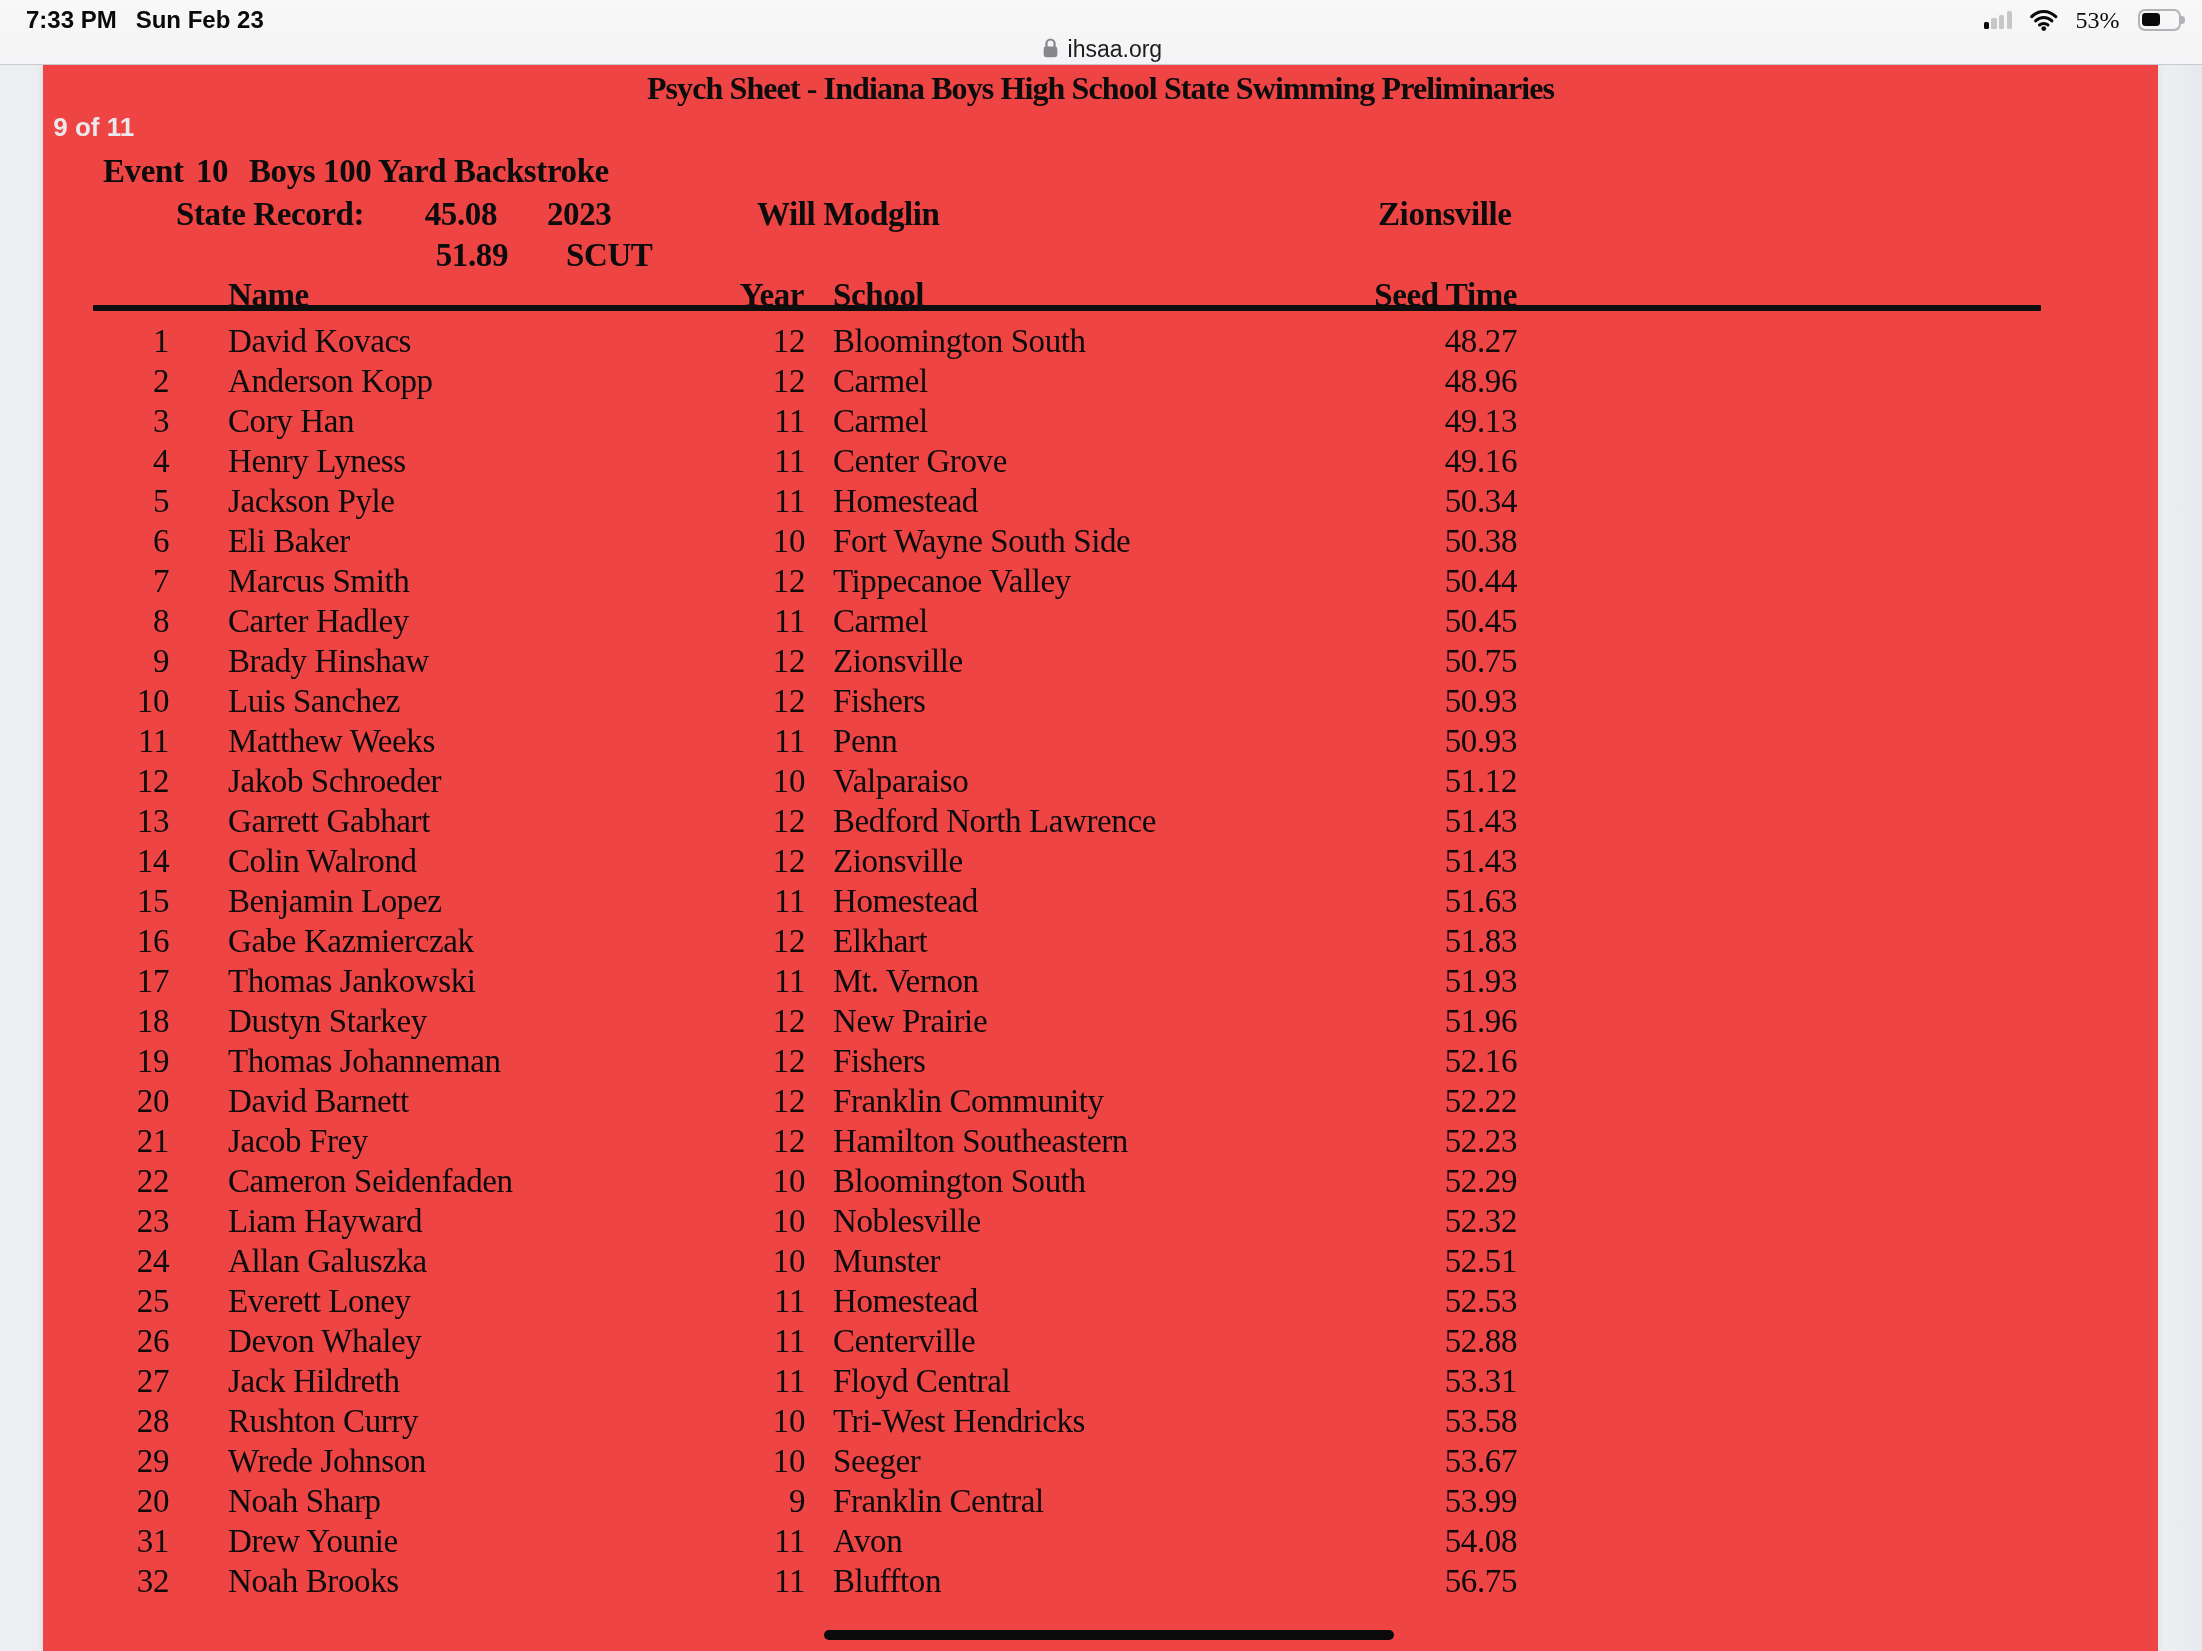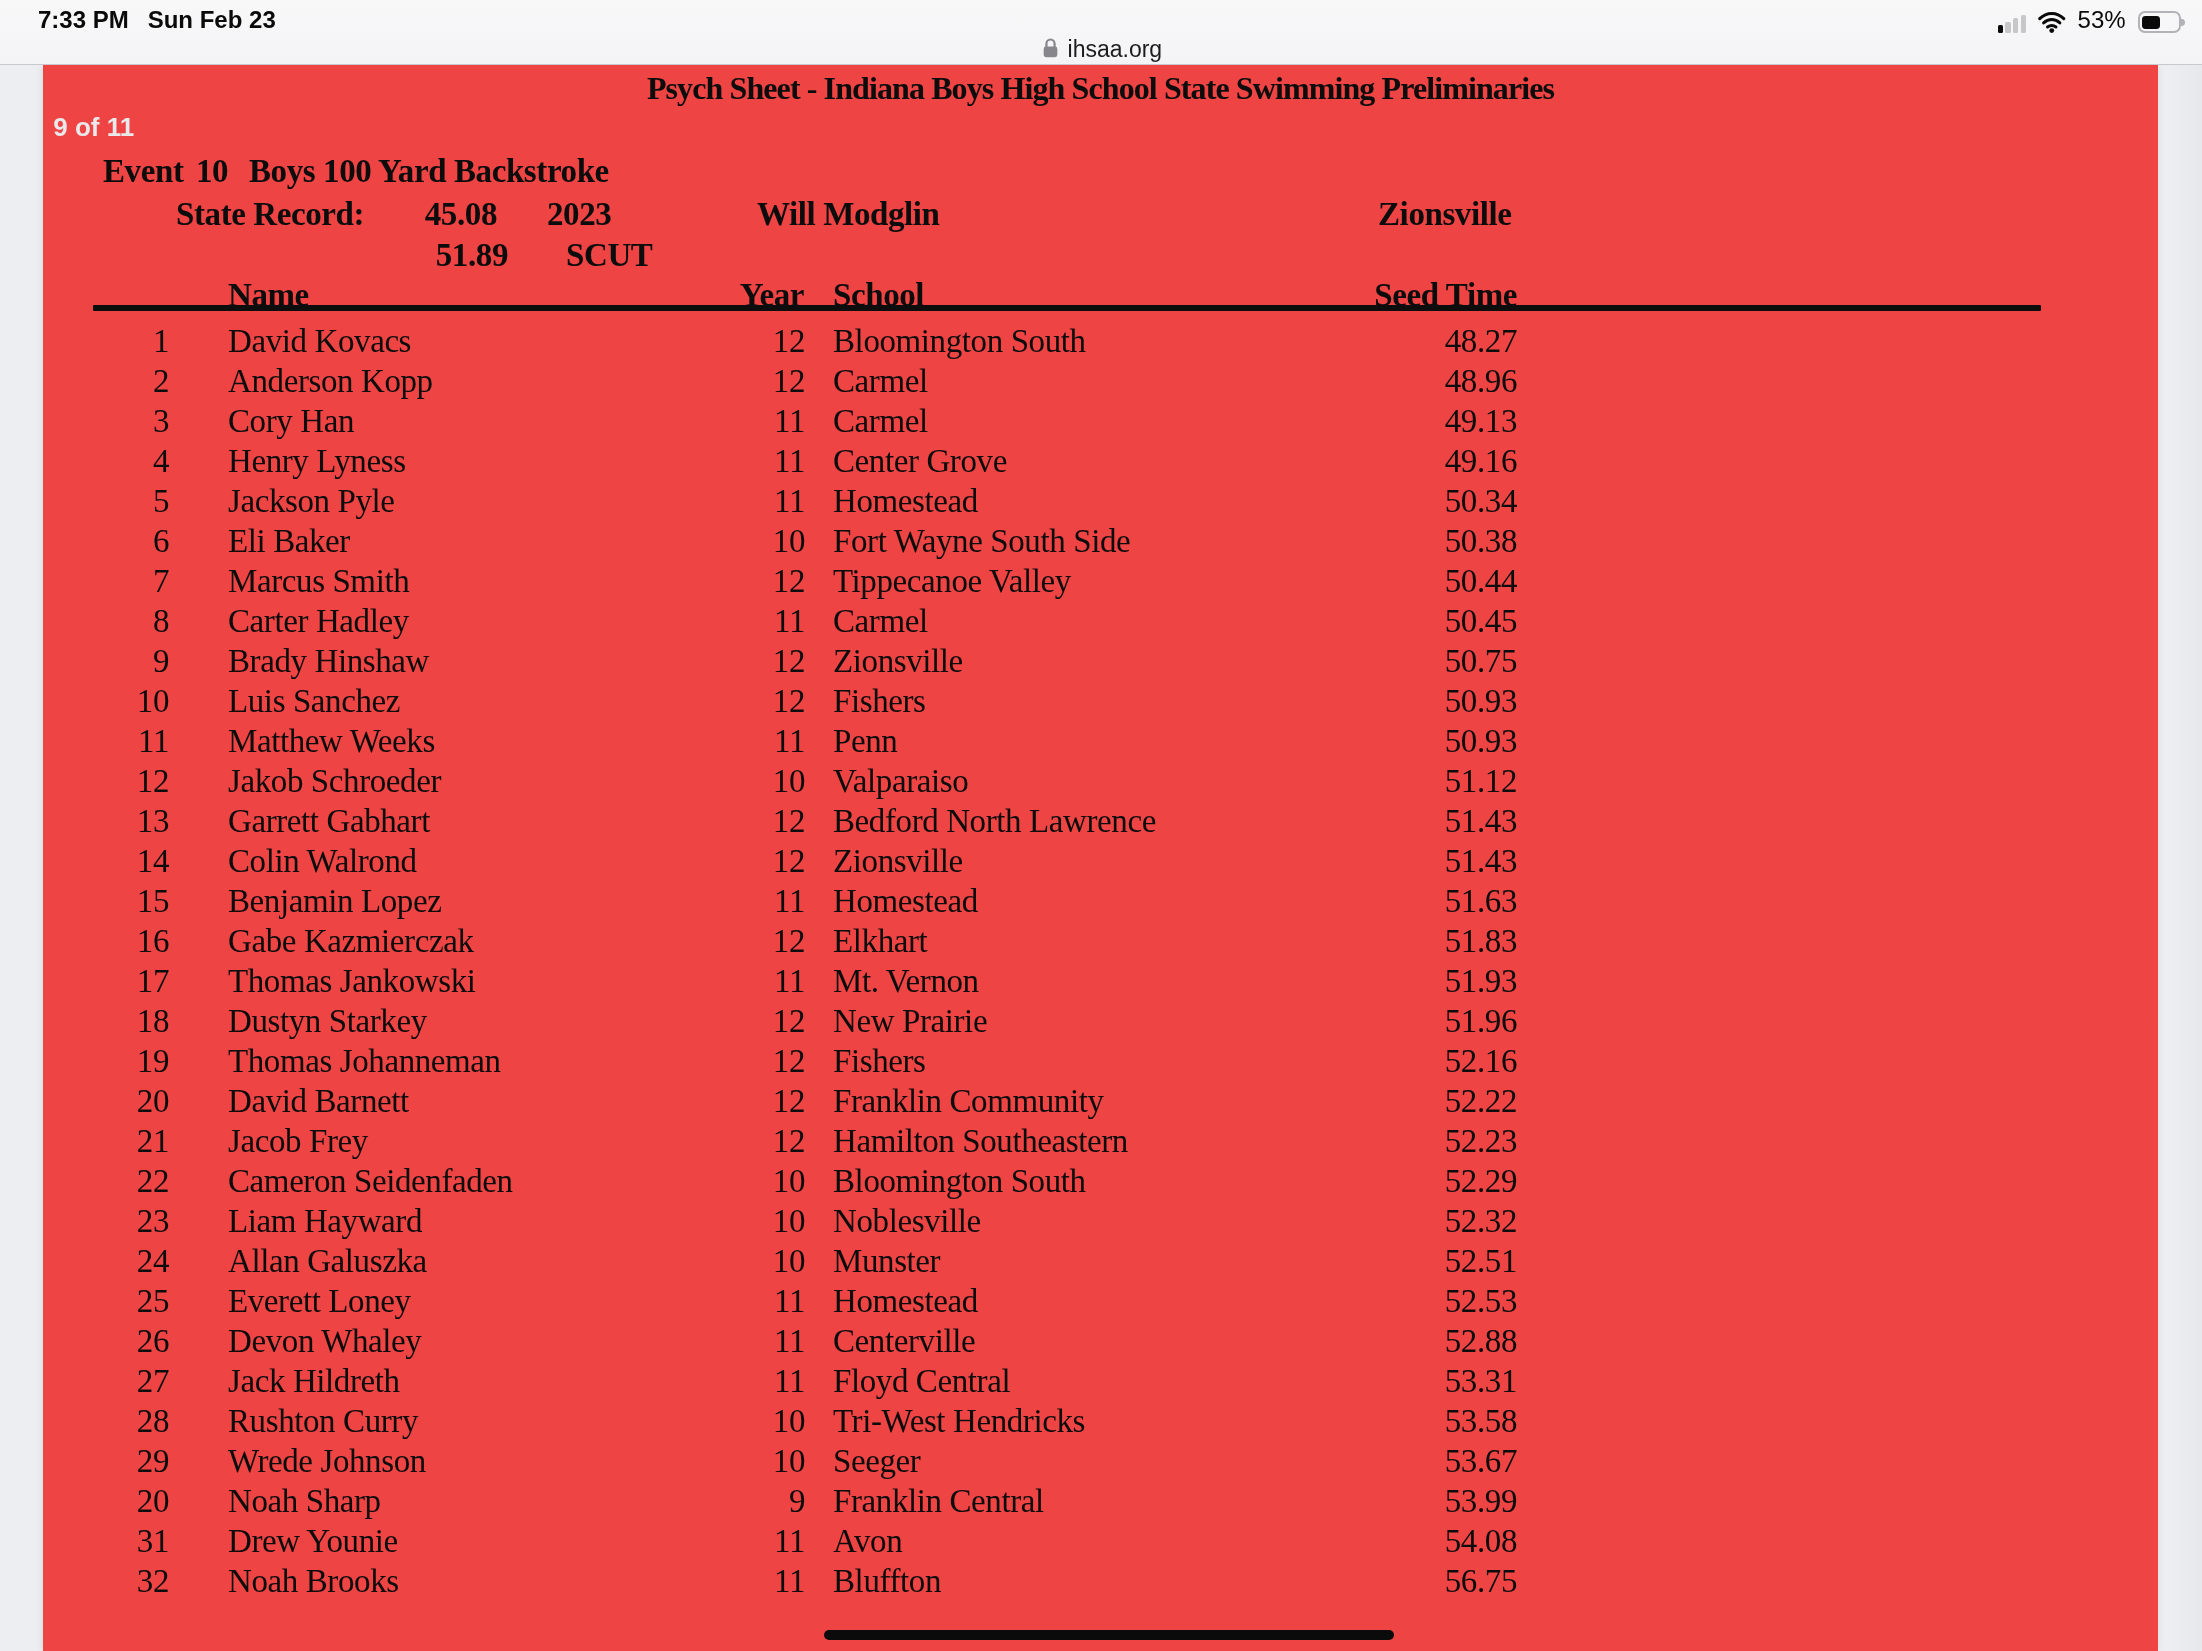--- a/index.html
+++ b/index.html
@@ -5,23 +5,23 @@
   html,body{margin:0;padding:0;}
   body{width:2203px;height:1651px;overflow:hidden;background:#edeef1;
        font-family:"Liberation Sans","DejaVu Sans",sans-serif;}
   .screen{position:relative;width:2203px;height:1651px;}
 
   
   .chrome{position:absolute;top:0;left:0;width:2203px;height:65px;
           background:linear-gradient(#f8f8f9,#f4f4f6);
           border-bottom:1.7px solid #c9c9cd;box-sizing:border-box;z-index:5;}
   .status-left{position:absolute;left:26px;top:6.9px;display:flex;gap:19px;
-               font-size:24px;font-weight:600;color:#0a0a0a;line-height:26px;margin-left:12px;}
+               font-size:24px;font-weight:600;color:#0a0a0a;line-height:26px;}
   .status-right{position:absolute;right:22.4px;top:6.9px;height:26px;
-                display:flex;align-items:flex-end;gap:12px;}
+                display:flex;align-items:center;gap:18px;font-family:Liberation Serif, serif;}
   .bars{display:flex;align-items:flex-end;gap:2.6px;height:19px;}
   .bars span{width:5.2px;border-radius:1.5px;background:#c7c7c9;display:block;}
   .bars span:nth-child(1){height:7.7px;background:#0a0a0a;}
   .bars span:nth-child(2){height:11.2px;}
   .bars span:nth-child(3){height:14.6px;}
   .bars span:nth-child(4){height:18px;}
   .pct{font-size:24px;color:#0a0a0a;line-height:26px;}
   .battery{position:relative;width:43px;height:21.5px;border:2.2px solid #b3b3b7;
            border-radius:6.9px;box-sizing:border-box;}
   .battery .fill{position:absolute;left:2.2px;top:2.2px;bottom:2.2px;width:18px;

